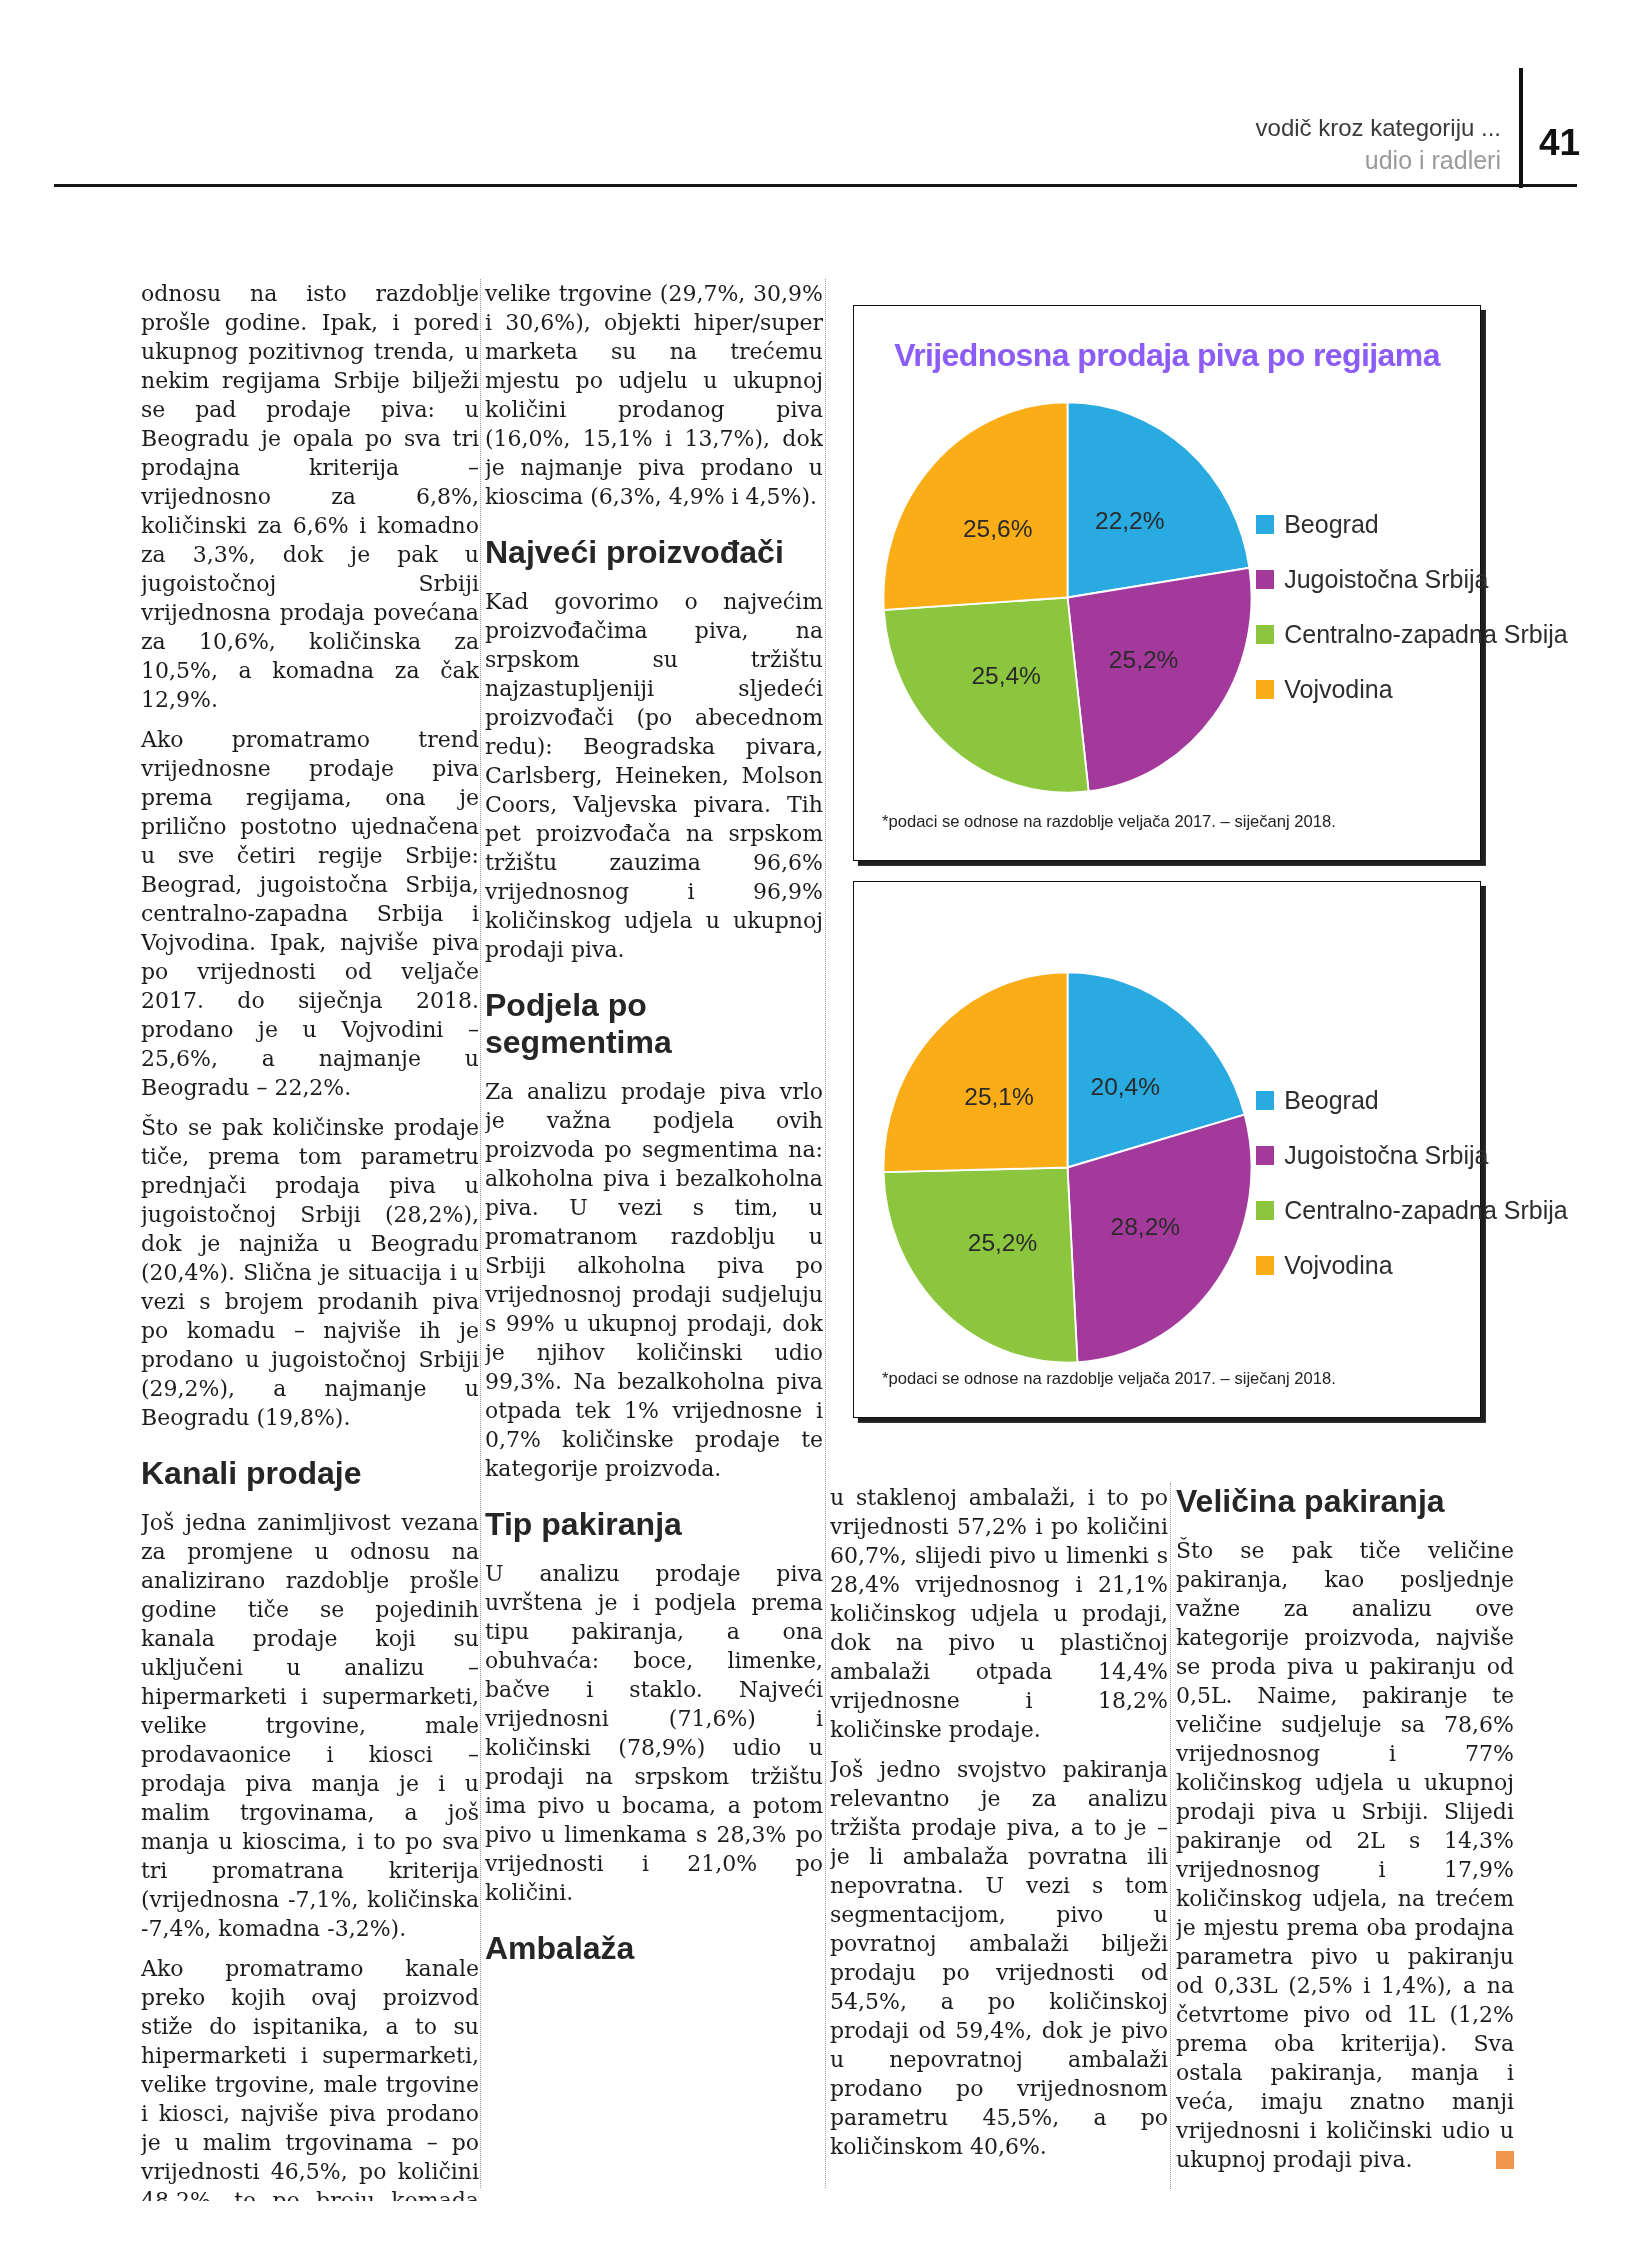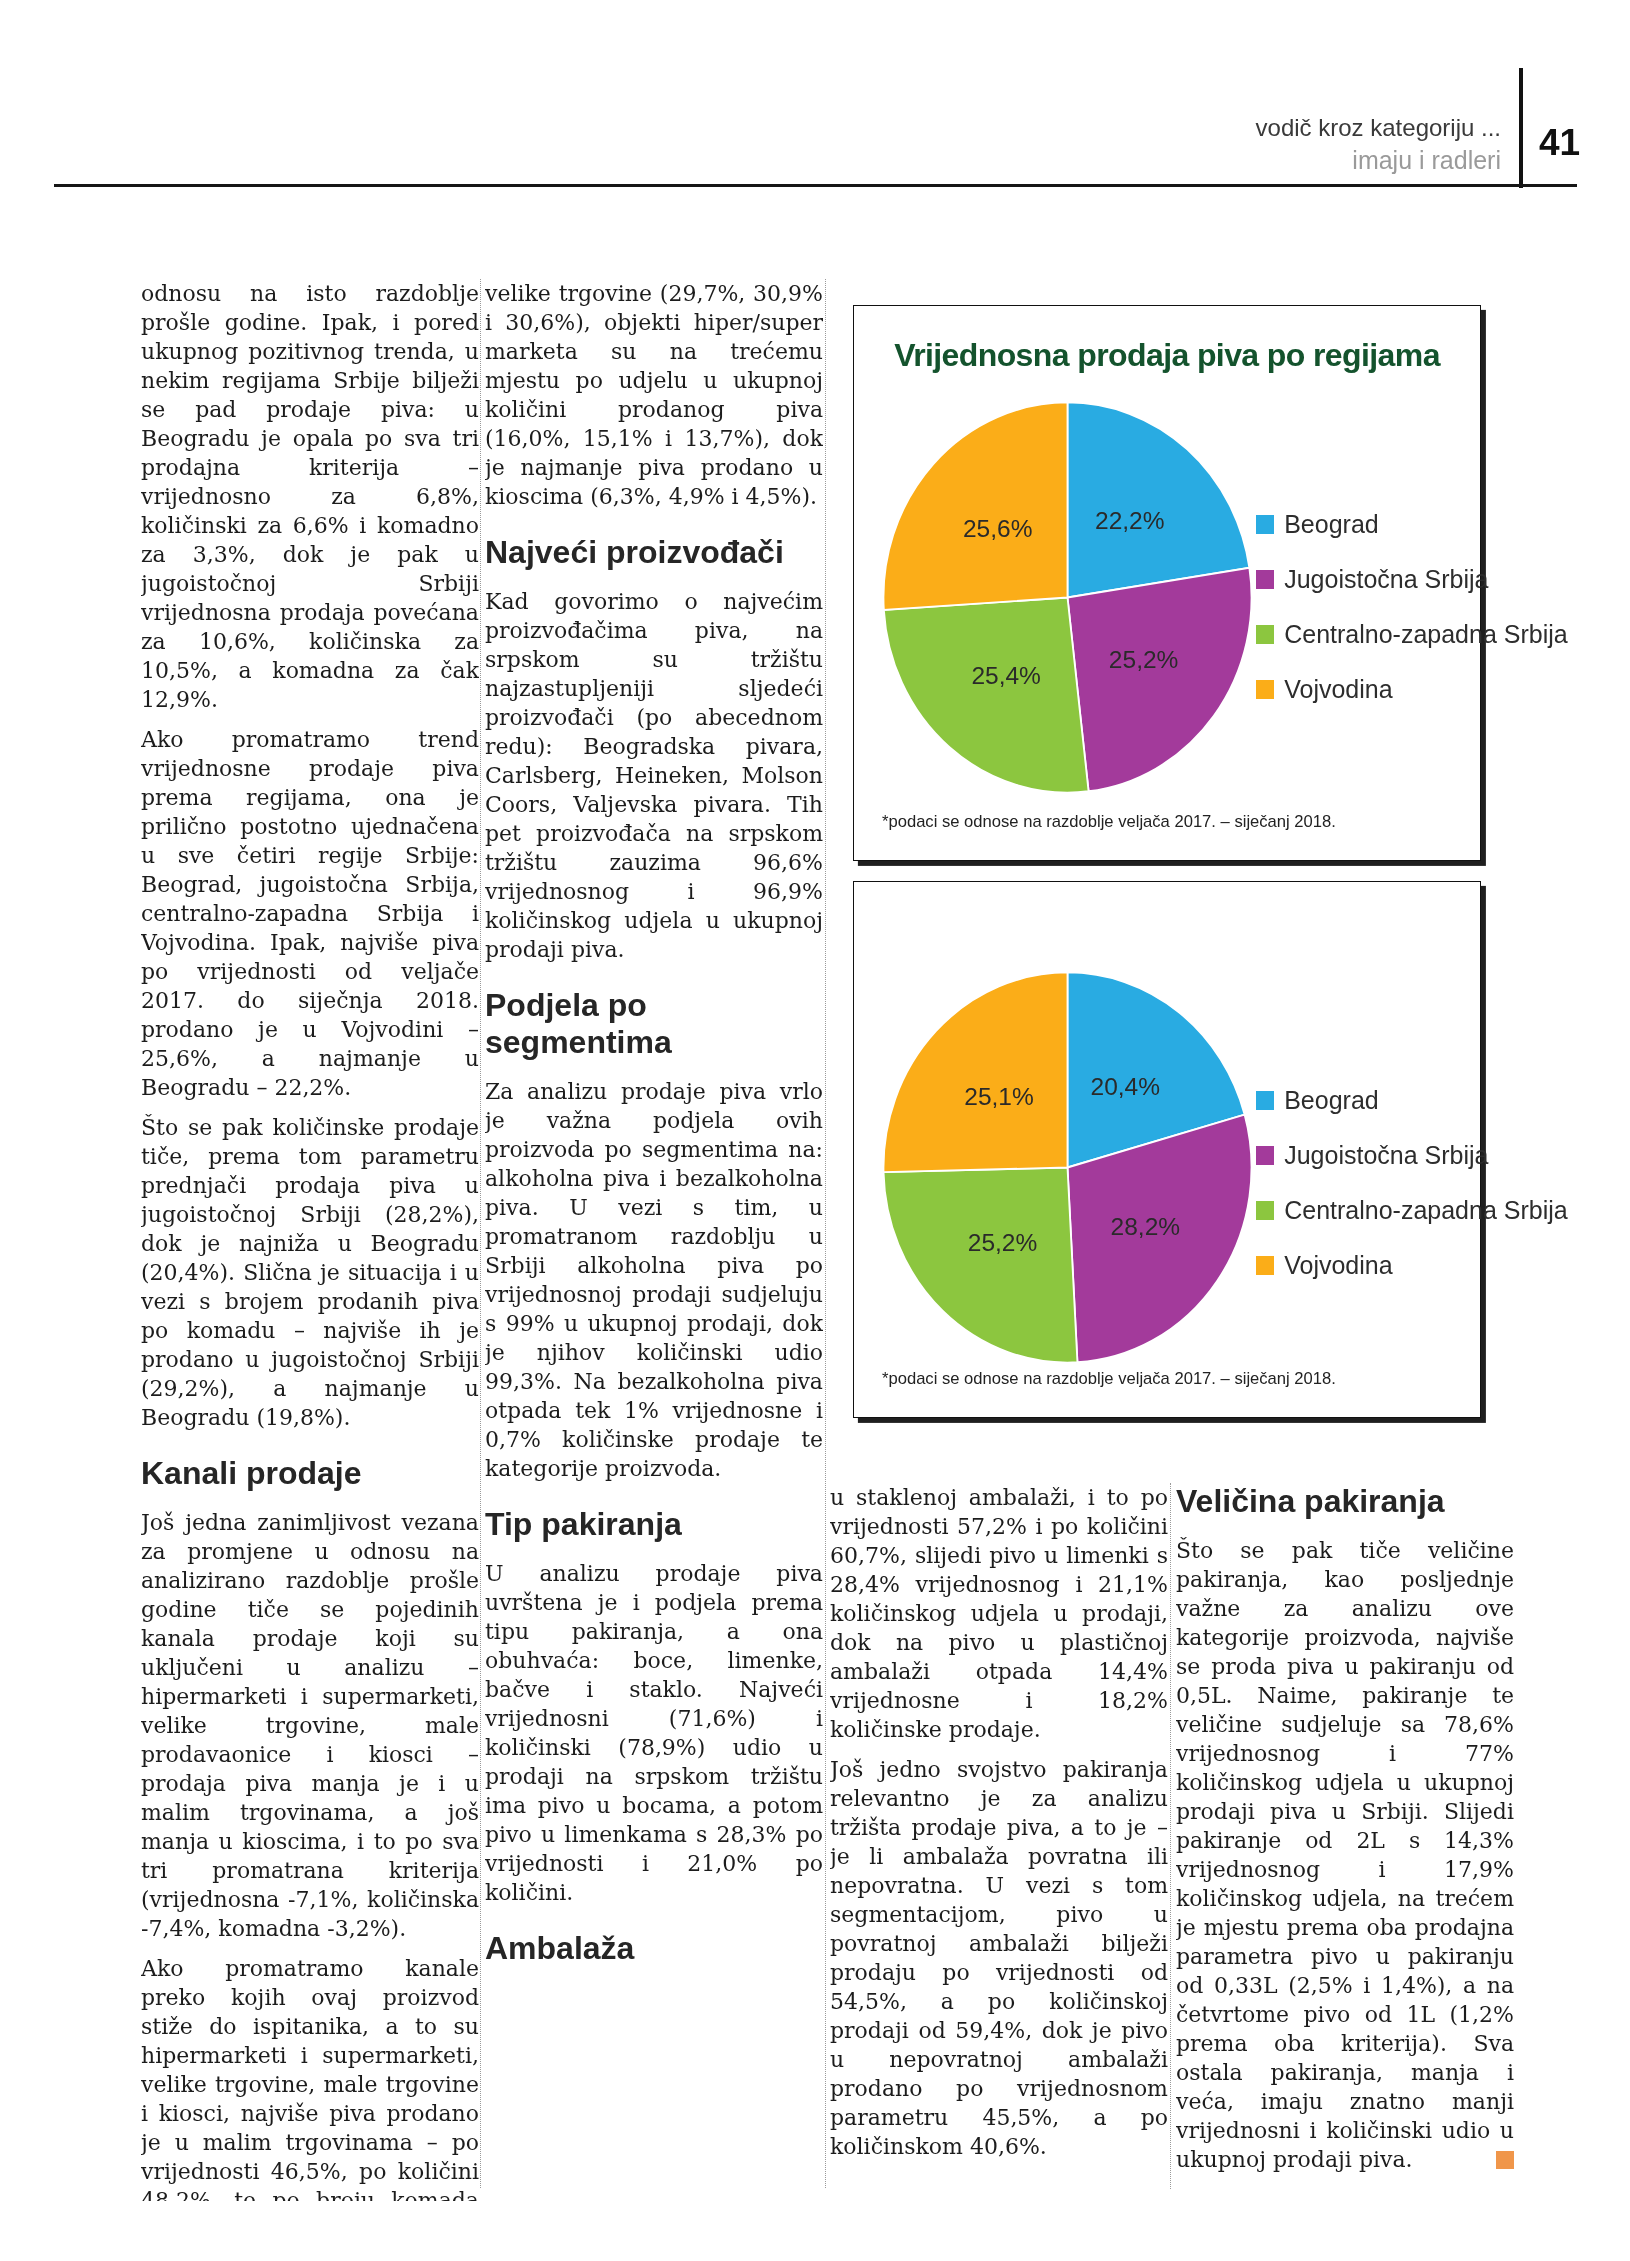--- a/index.html
+++ b/index.html
@@ -33,38 +33,38 @@
   #sep1{left:480px;top:279px;height:1909px;}
   #sep2{left:825px;top:279px;height:1909px;}
   #sep3{left:1170px;top:1483px;height:706px;}
 
   
   .chart-box{position:absolute;left:853px;width:626px;background:#fff;border:1.8px solid #111;
              box-shadow:4.9px 4.9px 0 #1f1f1f;}
   #chart-box-0{top:305px;height:554px;}
   #chart-box-1{top:881px;height:535px;}
   .chart-title{margin-top:31px;text-align:center;font-family:"Liberation Sans",sans-serif;
-               font-weight:bold;font-size:32px;letter-spacing:-0.6px;color:#14532d;}
+               font-weight:bold;font-size:32px;letter-spacing:-0.6px;color:#8b5cf6;}
   .chart-figure{position:absolute;left:11px;top:86px;width:405px;height:411px;}
   #chart-box-1 .chart-figure{top:80px;}
   .slice-label{font-family:"Liberation Sans",sans-serif;font-size:40px;fill:#2a2a2a;}
   .chart-legend{position:absolute;left:402px;top:204px;width:221px;}
   .legend-item{display:flex;align-items:center;margin-bottom:26px;}
   .legend-swatch{width:18.4px;height:18.4px;flex:0 0 18.4px;margin-right:9.8px;}
   .legend-label{font-family:"Liberation Sans",sans-serif;font-size:25px;color:#2d2d2d;white-space:nowrap;}
   .chart-footnote{position:absolute;left:28px;bottom:28px;font-family:"Liberation Sans",sans-serif;
                   font-size:16.6px;color:#222;}
 </style>
 </head>
 <body>
 
 <div id="page">
 
   <div class="header-kicker">vodič kroz kategoriju ...</div>
-  <div class="header-sub">imaju i radleri</div>
+  <div class="header-sub">udio i radleri</div>
   <div class="header-bar"></div>
   <div class="header-page">41</div>
   <div class="header-rule"></div>
 
   <div class="vsep" id="sep1"></div>
   <div class="vsep" id="sep2"></div>
   <div class="vsep" id="sep3"></div>
 
   <div class="col" id="col1">
       <p class="body-p">odnosu na isto razdoblje prošle godine. Ipak, i pored ukupnog pozitivnog trenda, u nekim regijama Srbije bilježi se pad prodaje piva: u Beogradu je opala po sva tri prodajna kriterija – vrijednosno za 6,8%, količinski za 6,6% i komadno za 3,3%, dok je pak u jugoistočnoj Srbiji vrijednosna prodaja povećana za 10,6%, količinska za 10,5%, a komadna za čak 12,9%.</p>

